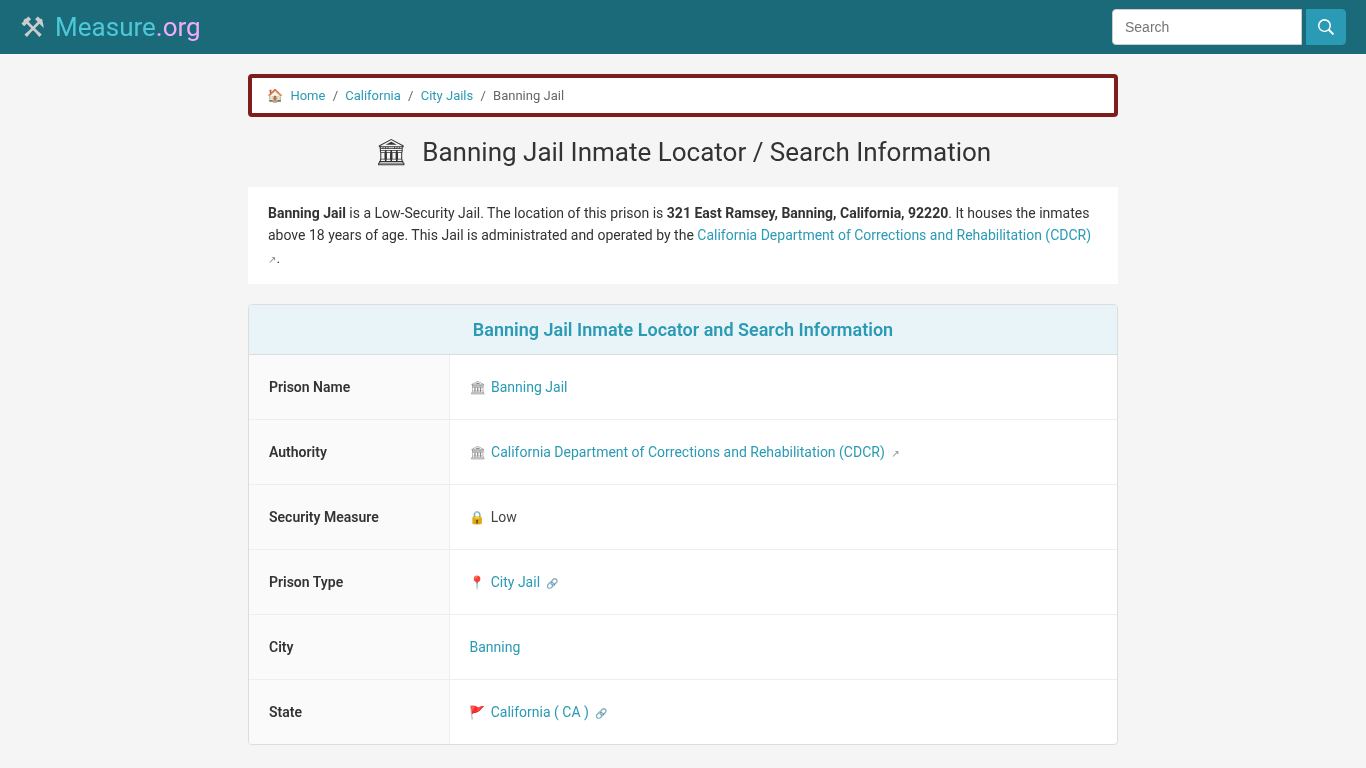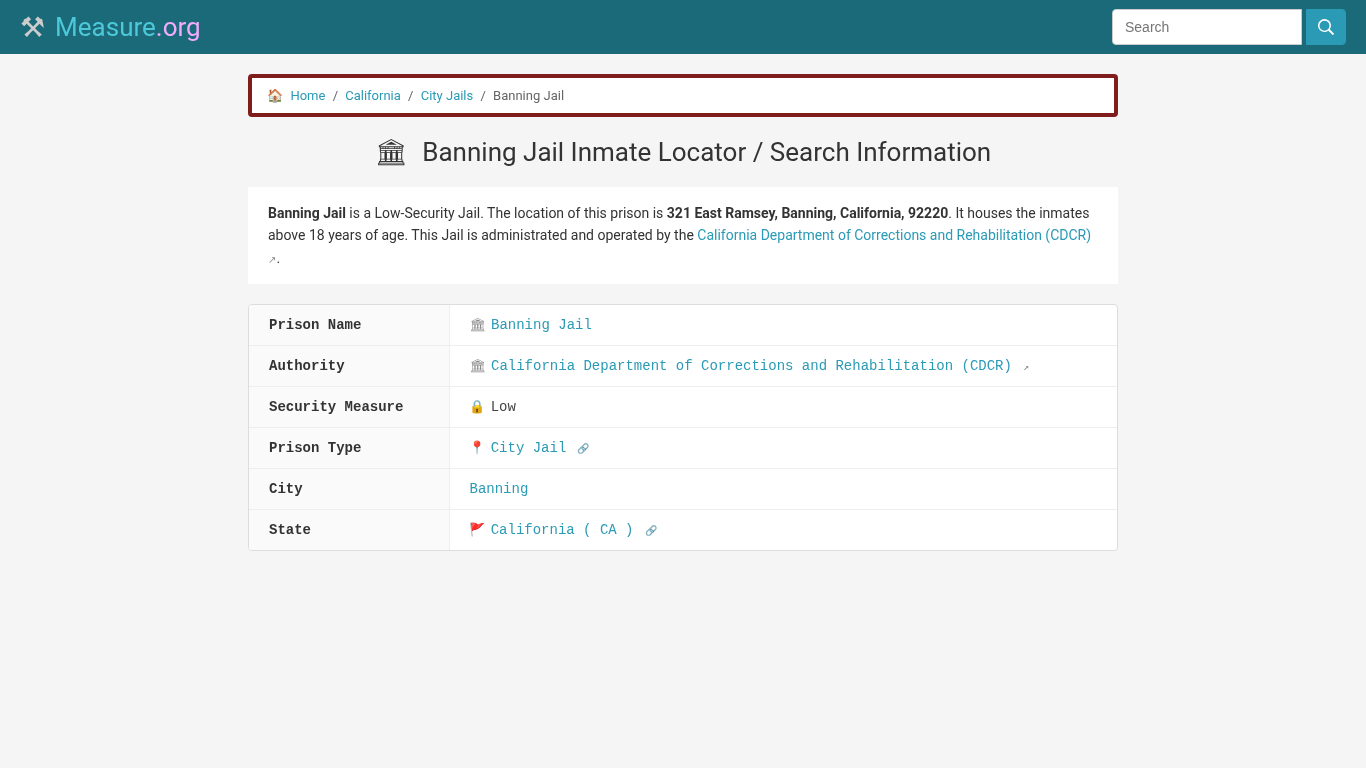--- a/index.html
+++ b/index.html
@@ -127,23 +127,22 @@
     }
     .info-table {
       width: 100%;
       border-collapse: collapse;
     }
     .info-table tr {
       border-bottom: 1px solid #eee;
     }
     .info-table tr:last-child { border-bottom: none; }
     .info-table td {
-      padding: 12px 20px;
+      padding: 24px 20px;
       vertical-align: middle;
-      font-family: Liberation Mono, monospace;
     }
     .info-table td:first-child {
       font-weight: 600;
       width: 200px;
       color: #333;
       background: #fafafa;
       border-right: 1px solid #eee;
     }
     .info-table td:last-child {
       color: #444;
@@ -203,20 +202,23 @@
     </h1>
   </div>
 
   <div class="description">
     <p>
       <strong>Banning Jail</strong><span> is a Low-Security Jail. The location of this prison is </span><strong>321 East Ramsey, Banning, California, 92220</strong><span>. It houses the inmates above 18 years of age. This Jail is administrated and operated by the </span><a href="#">California Department of Corrections and Rehabilitation (CDCR)</a> <span style="font-size:10px;color:#888">↗</span><span>.</span>
     </p>
   </div>
 
   <div class="info-section">
+    <div class="info-section-header">
+      <span>Banning Jail Inmate Locator and Search Information</span>
+    </div>
     <table class="info-table">
       <tbody id="info-table-body">
       <tr>
             <td>Prison Name</td>
             <td><span class="cell-icon">🏛</span><a href="#">Banning Jail</a></td>
           </tr>
           <tr>
             <td>Authority</td>
             <td><span class="cell-icon">🏛</span><a href="#">California Department of Corrections and Rehabilitation (CDCR)</a> <span class="ext-icon">↗</span></td>
           </tr>

